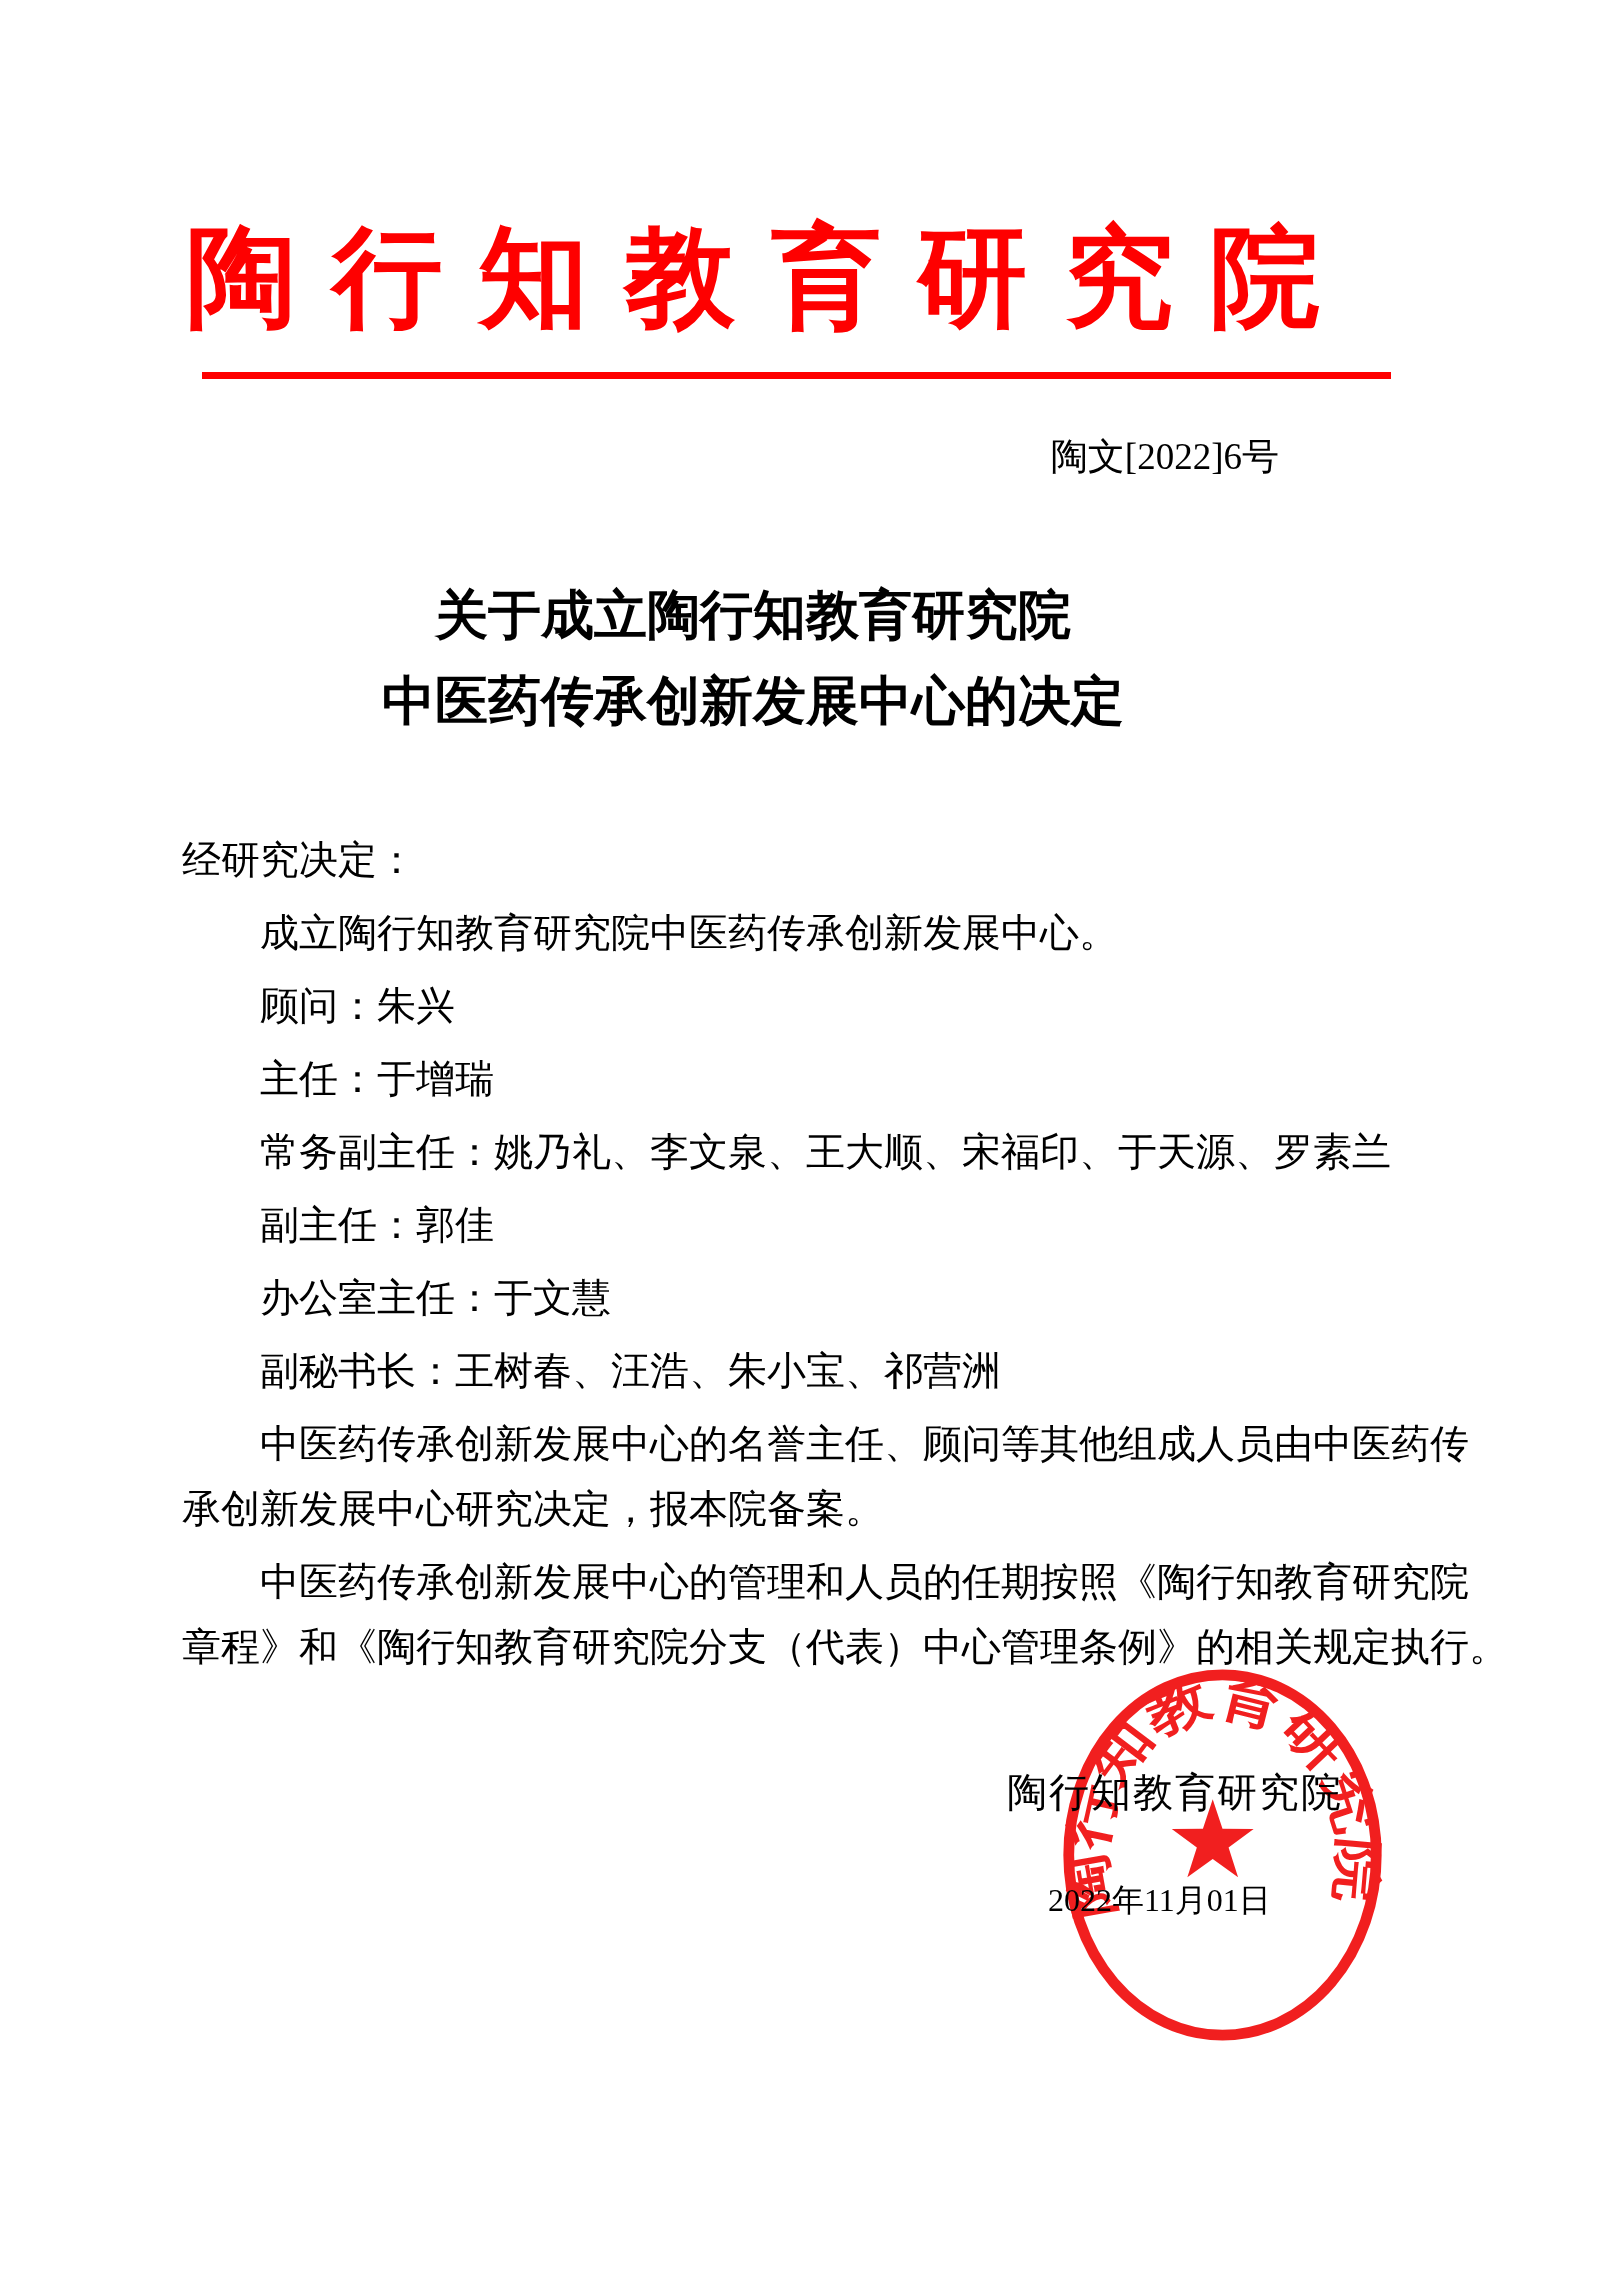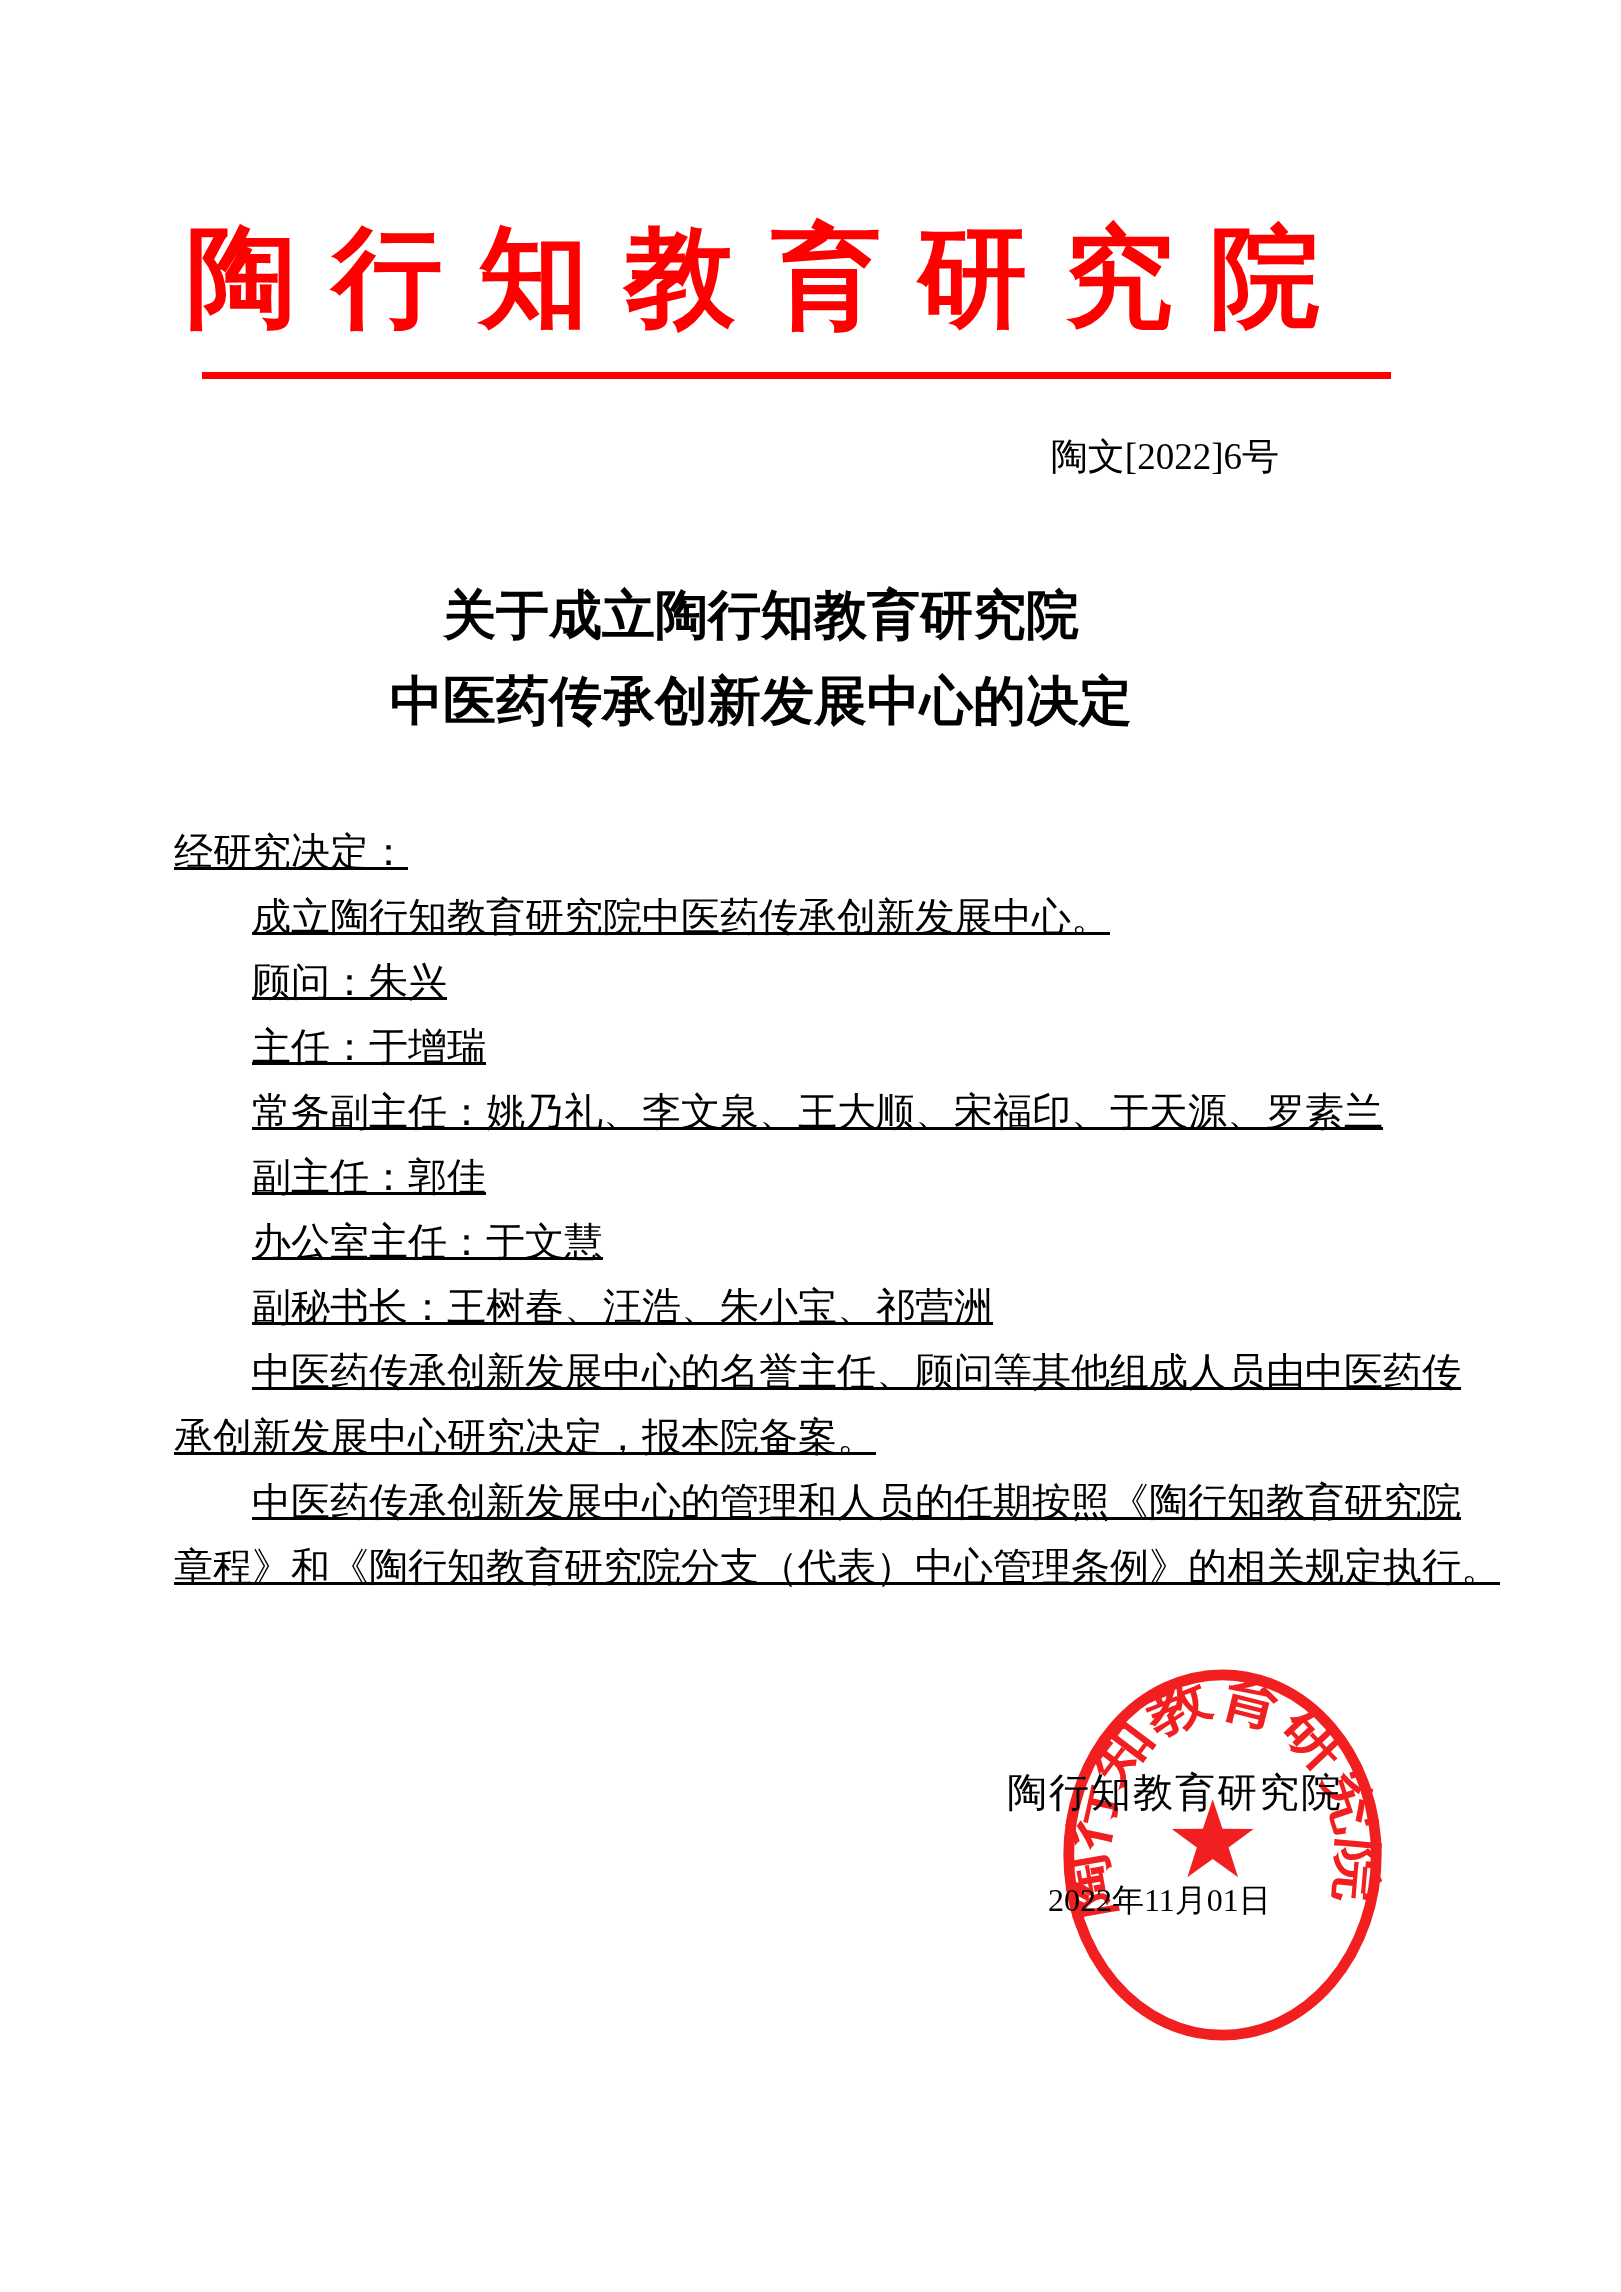--- a/index.html
+++ b/index.html
@@ -45,43 +45,42 @@
     right: 227px;
     font-size: 37px;
     line-height: 43px;
     white-space: nowrap;
   }
 
   
   .doc-title {
     position: absolute;
     top: 572px;
-    left: 8px;
+    left: 0;
     width: 100%;
     text-align: center;
     font-weight: 700;
     font-size: 53px;
     line-height: 86px;
     white-space: nowrap;
   }
 
   
   .doc-body {
     position: absolute;
     top: 819px;
     left: 174px;
     width: 1402px;
     font-size: 39px;
     line-height: 65px;
   }
   .doc-body p {
-    margin: 0;
+    margin: 8px;
     white-space: pre-line;   
     text-indent: 2em;
-    text-decoration: underline;
   }
   .doc-body p:first-child { text-indent: 0; }
 
   
   .sig-org {
     position: absolute;
     top: 1765px;
     left: 1007px;
     font-size: 40px;
     letter-spacing: 2px;

